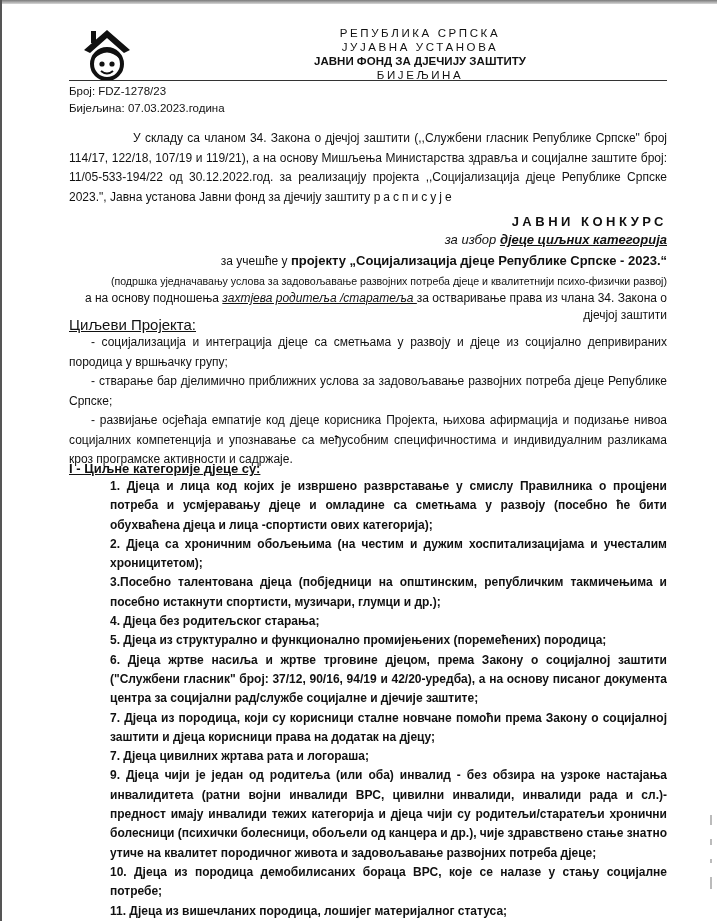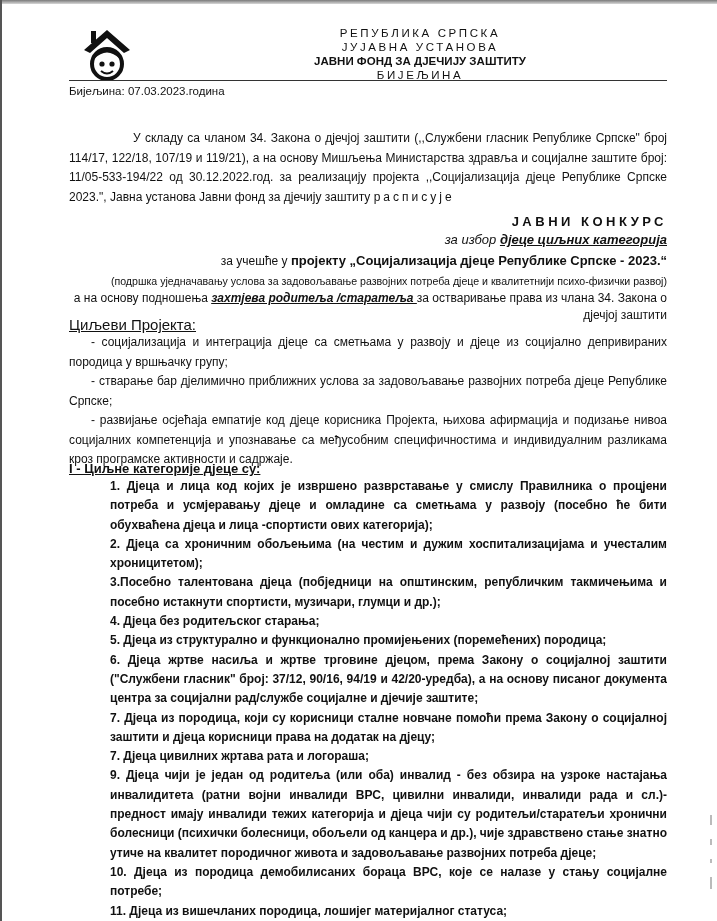--- a/index.html
+++ b/index.html
@@ -24,21 +24,21 @@
     .intro .sp { letter-spacing: 3px; }
 
     .title-block { position: absolute; left: 69px; top: 212px; width: 598px; text-align: right; }
     .title-block .t1 { font-weight: bold; font-size: 13px; letter-spacing: 3.5px; line-height: 19px; }
     .title-block .t2 { font-style: italic; font-size: 13px; line-height: 18px; }
     .title-block .t2 u { font-weight: bold; }
     .title-block .t3 { font-size: 12px; line-height: 23px; }
     .title-block .t3 b { font-size: 13px; }
     .title-block .t4 { font-size: 10.6px; line-height: 17px; }
     .title-block .t5 { font-size: 12px; line-height: 17px; }
-    .title-block .t5 u { font-weight: bold; font-style: italic; margin-top: 32px; }
+    .title-block .t5 u { font-weight: normal; font-style: italic; margin-top: 32px; }
 
     .goals-h { position: absolute; left: 69px; top: 316px; font-size: 15px; font-weight: normal; text-decoration: underline; }
     .goals { position: absolute; left: 69px; top: 333px; width: 598px; font-size: 12px; line-height: 19.5px; text-align: justify; }
     .goals .g { text-indent: 22px; }
 
     .cat-h { position: absolute; left: 69px; top: 461px; font-size: 13px; font-weight: bold; text-decoration: underline; }
     .cats { position: absolute; left: 110px; top: 477px; width: 557px; font-size: 12px; line-height: 19.3px; text-align: justify; }
     .cats .c { margin: 0; font-weight: bold; }
 
     .scroll-marks { position: absolute; right: 4px; top: 815px; width: 3px; height: 100px; }
@@ -64,20 +64,21 @@
 
   <div class="header">
     <div class="ln">РЕПУБЛИКА СРПСКА</div>
     <div class="ln">ЈУЈАВНА УСТАНОВА</div>
     <div class="ln b">ЈАВНИ ФОНД ЗА ДЈЕЧИЈУ ЗАШТИТУ</div>
     <div class="ln">БИЈЕЉИНА</div>
   </div>
   <div class="rule"></div>
 
   <div class="meta">
+    <div>Број: FDZ-1278/23</div>
     <div>Бијељина: 07.03.2023.година</div>
   </div>
 
   <div class="p intro"><span>У складу са чланом 34. Закона о дјечјој заштити (,,Службени гласник Републике Српске" број 114/17, 122/18, 107/19 и 119/21), а на основу Мишљења Министарства здравља и социјалне заштите број: 11/05-533-194/22 од 30.12.2022.год. за реализацију пројекта ,,Социјализација дјеце Републике Српске 2023.", Јавна установа Јавни фонд за дјечију заштиту </span><span class="sp">расписује</span></div>
 
   <div class="title-block">
     <div class="t1">ЈАВНИ КОНКУРС</div>
     <div class="t2"><span>за избор </span><u>дјеце циљних категорија</u></div>
     <div class="t3"><span>за учешће у </span><b>пројекту „Социјализација дјеце Републике Српске - 2023.“</b></div>
     <div class="t4">(подршка уједначавању услова за задовољавање развојних потреба дјеце  и квалитетнији психо-физички развој)</div>

